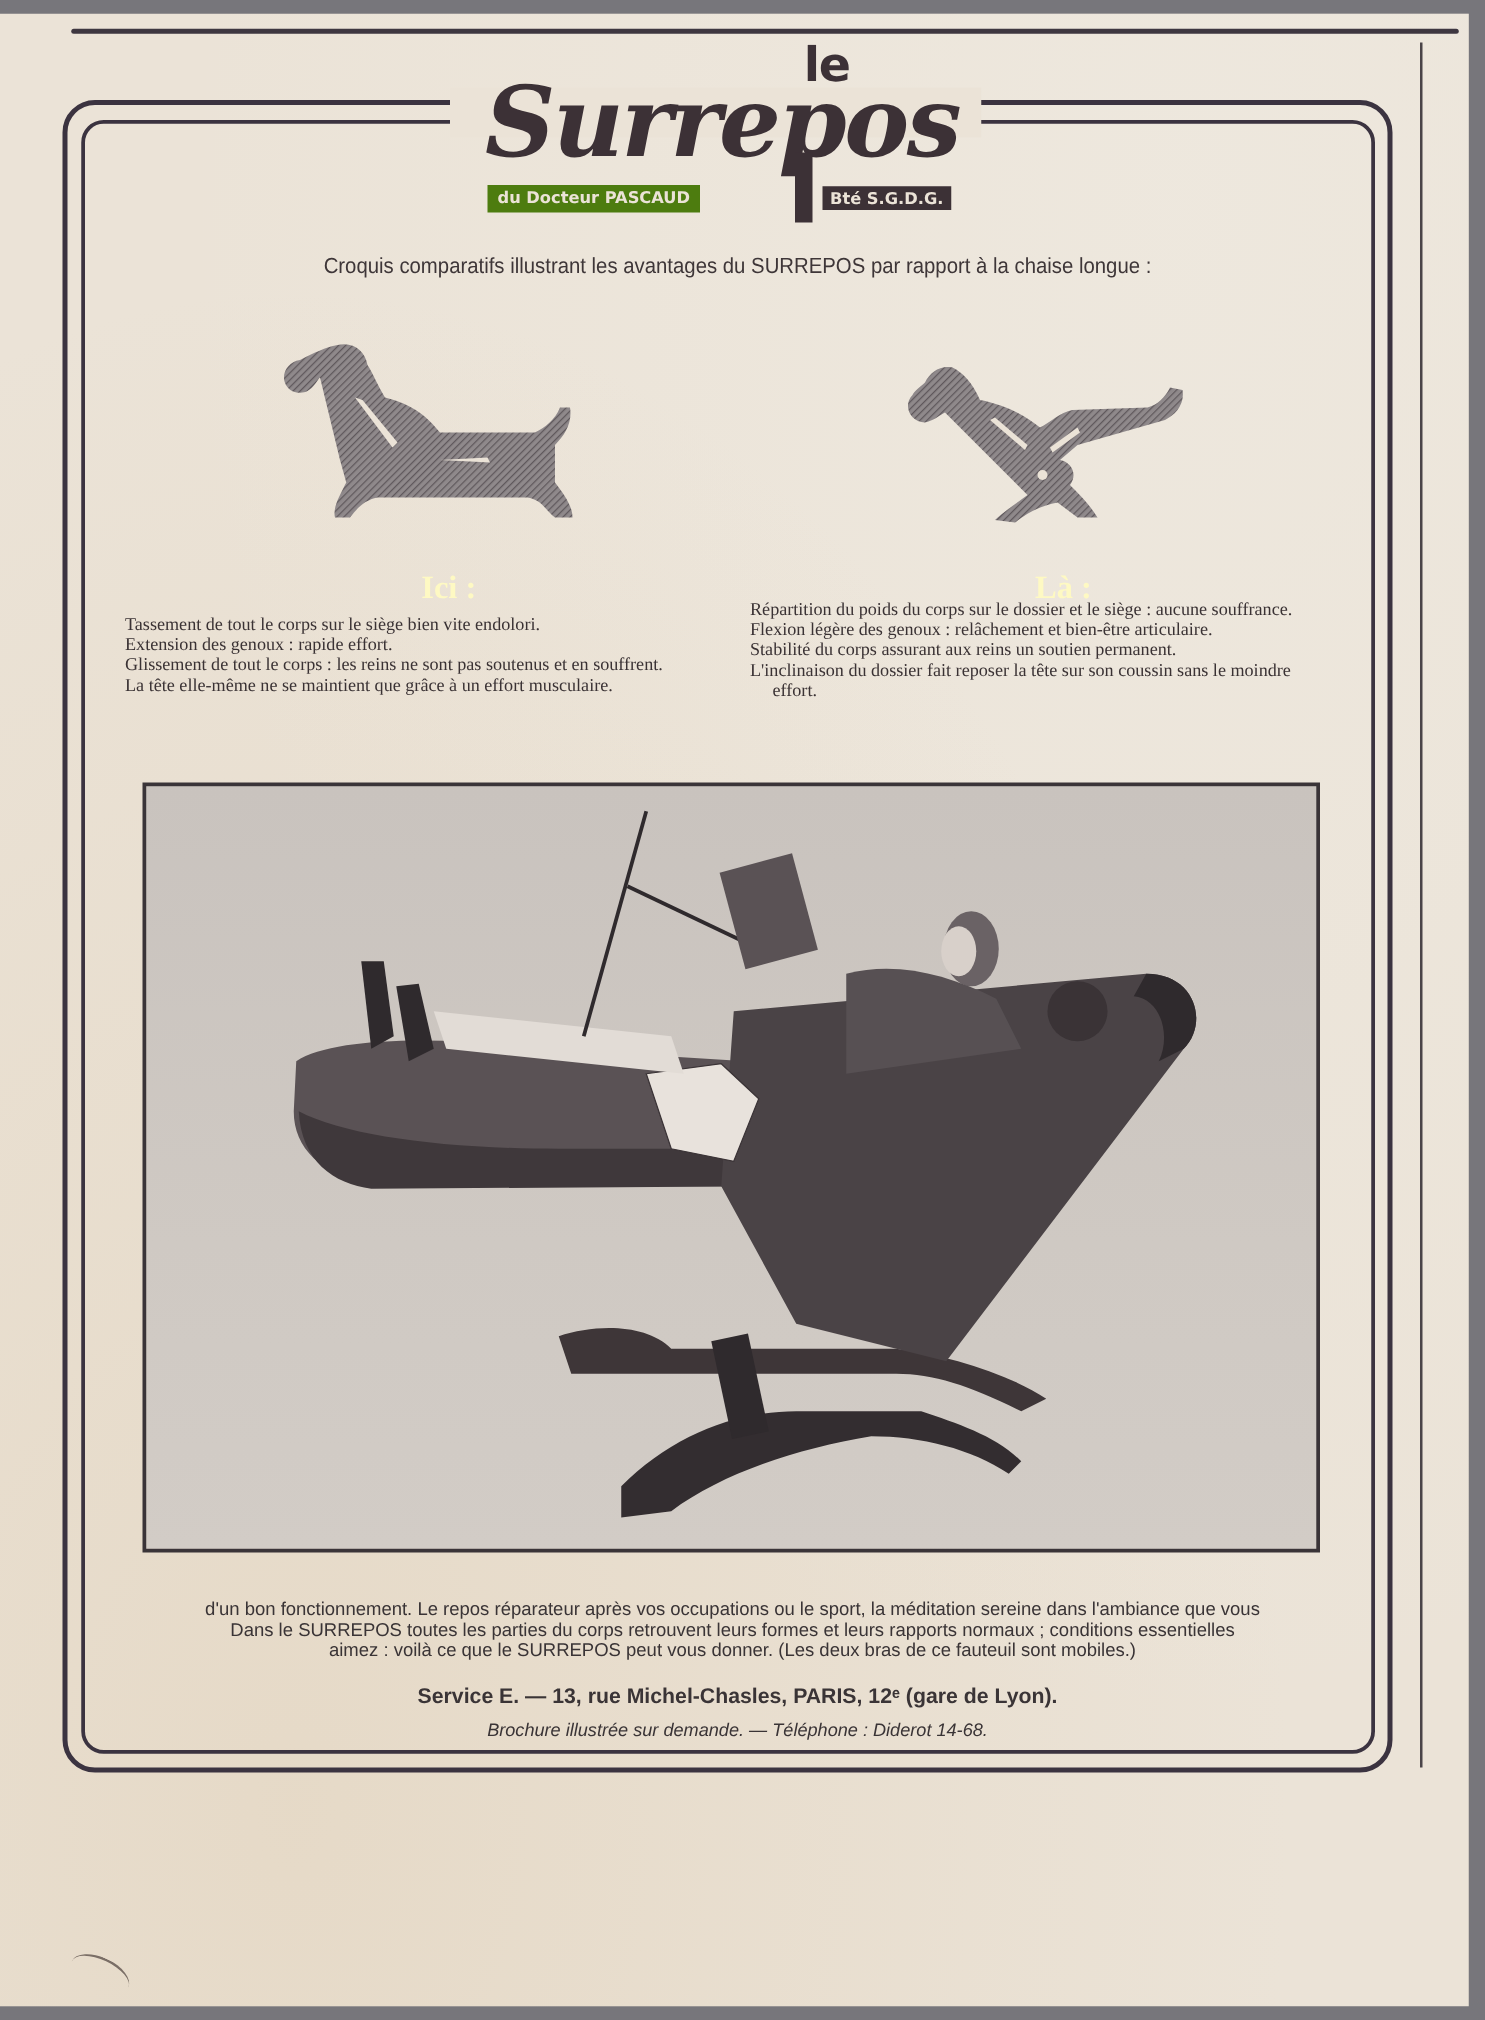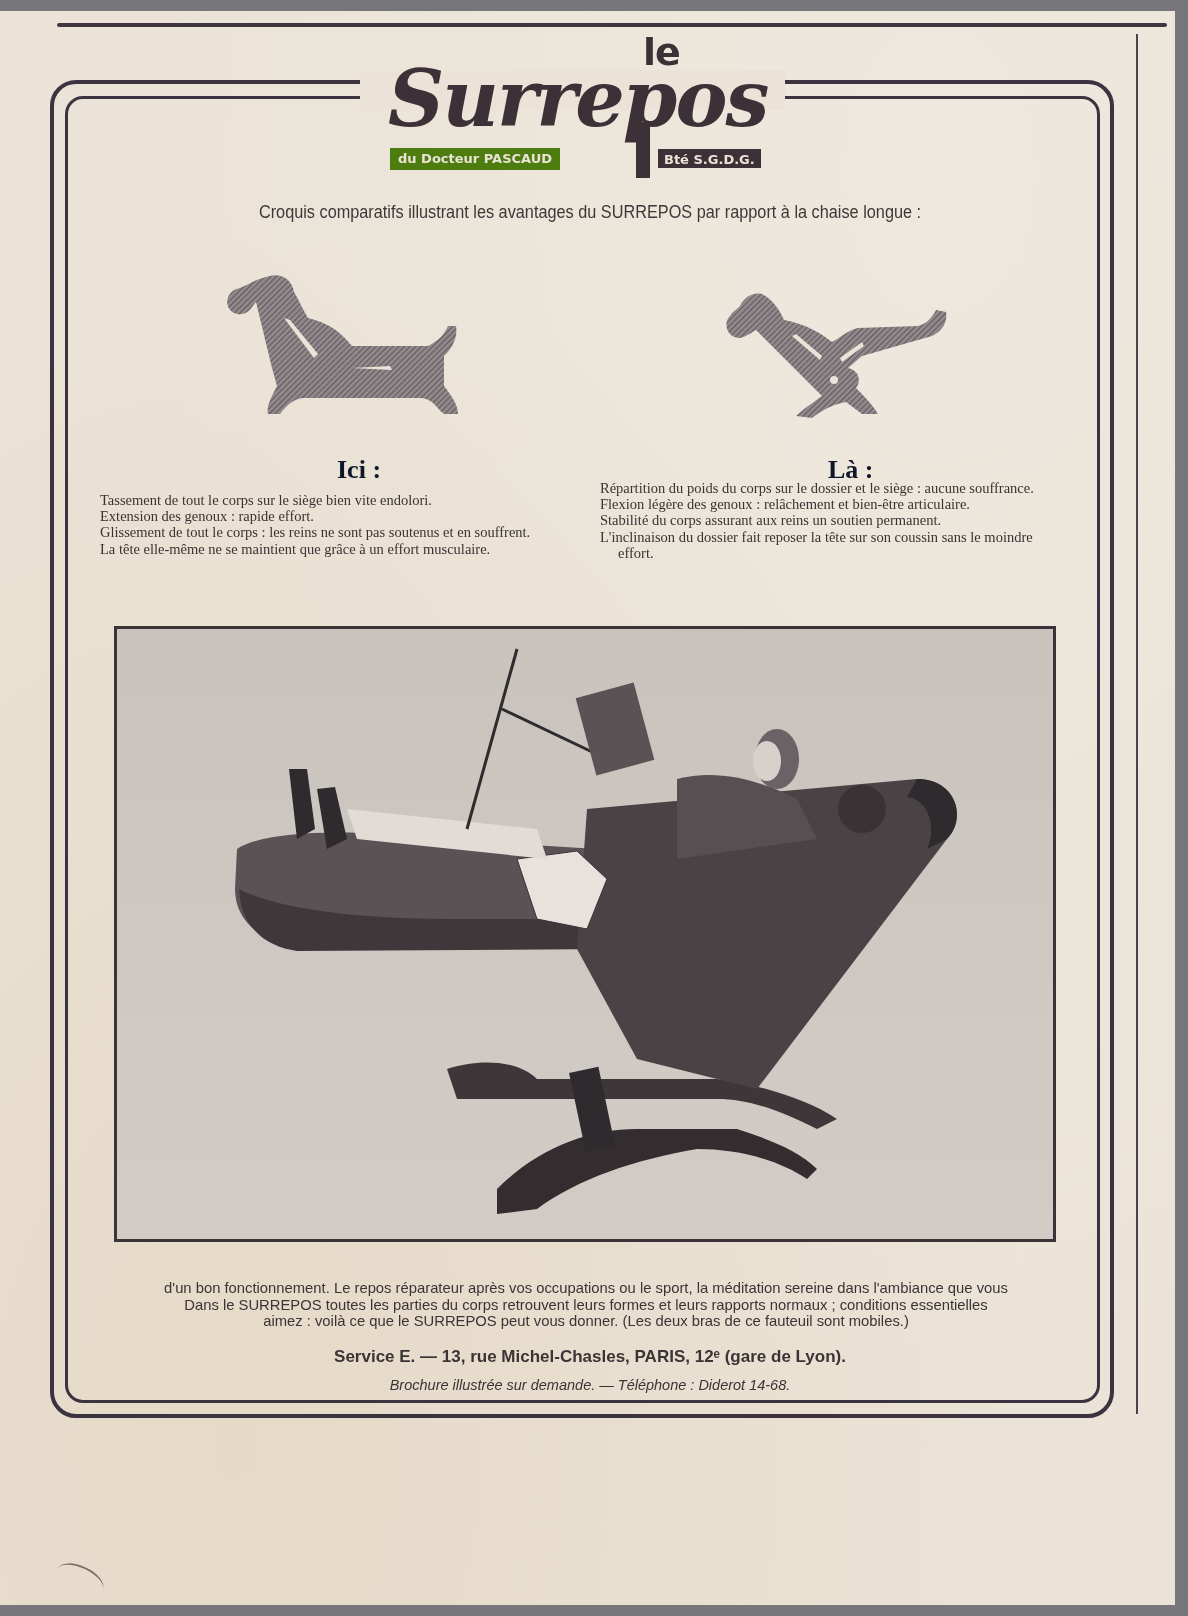--- a/index.html
+++ b/index.html
@@ -66,21 +66,21 @@
     font-weight: bold; font-size: 13px; line-height: 21px; white-space: nowrap;
   }
   .intro {
     position: absolute; left: 100px; top: 202px; width: 980px; text-align: center;
     font-family: "Liberation Sans", sans-serif; font-size: 17.5px; color: #3e3638;
     transform: scaleX(0.93); transform-origin: center;
   }
   .sketch { position: absolute; }
   .sketch svg { display: block; }
   .col-title {
-    position: absolute; font-weight: bold; font-size: 26px; color: #0f172a;
+    position: absolute; font-weight: bold; font-size: 26px; color: #fef9c3;
     font-family: "Liberation Serif", serif;
   }
   .col-list {
     position: absolute; margin: 0; padding: 0; list-style: none;
     font-size: 14.5px; line-height: 16.2px; color: #3a3234;
   }
   .col-list li { padding-left: 18px; text-indent: -18px; }
   .photo {
     position: absolute; left: 114px; top: 626px; width: 942px; height: 616px;
     border: 3px solid #3a3438; box-sizing: border-box;

